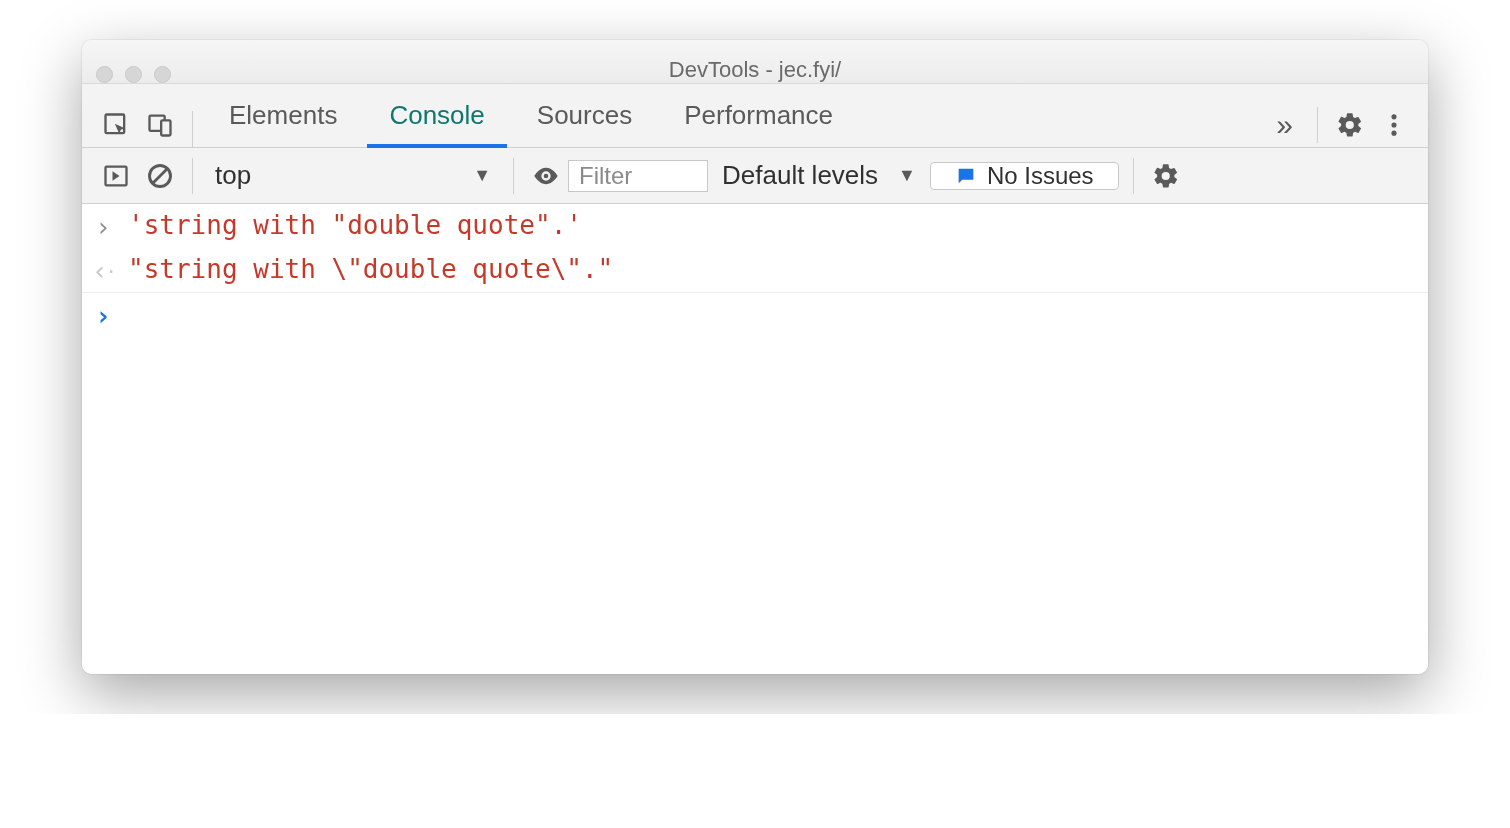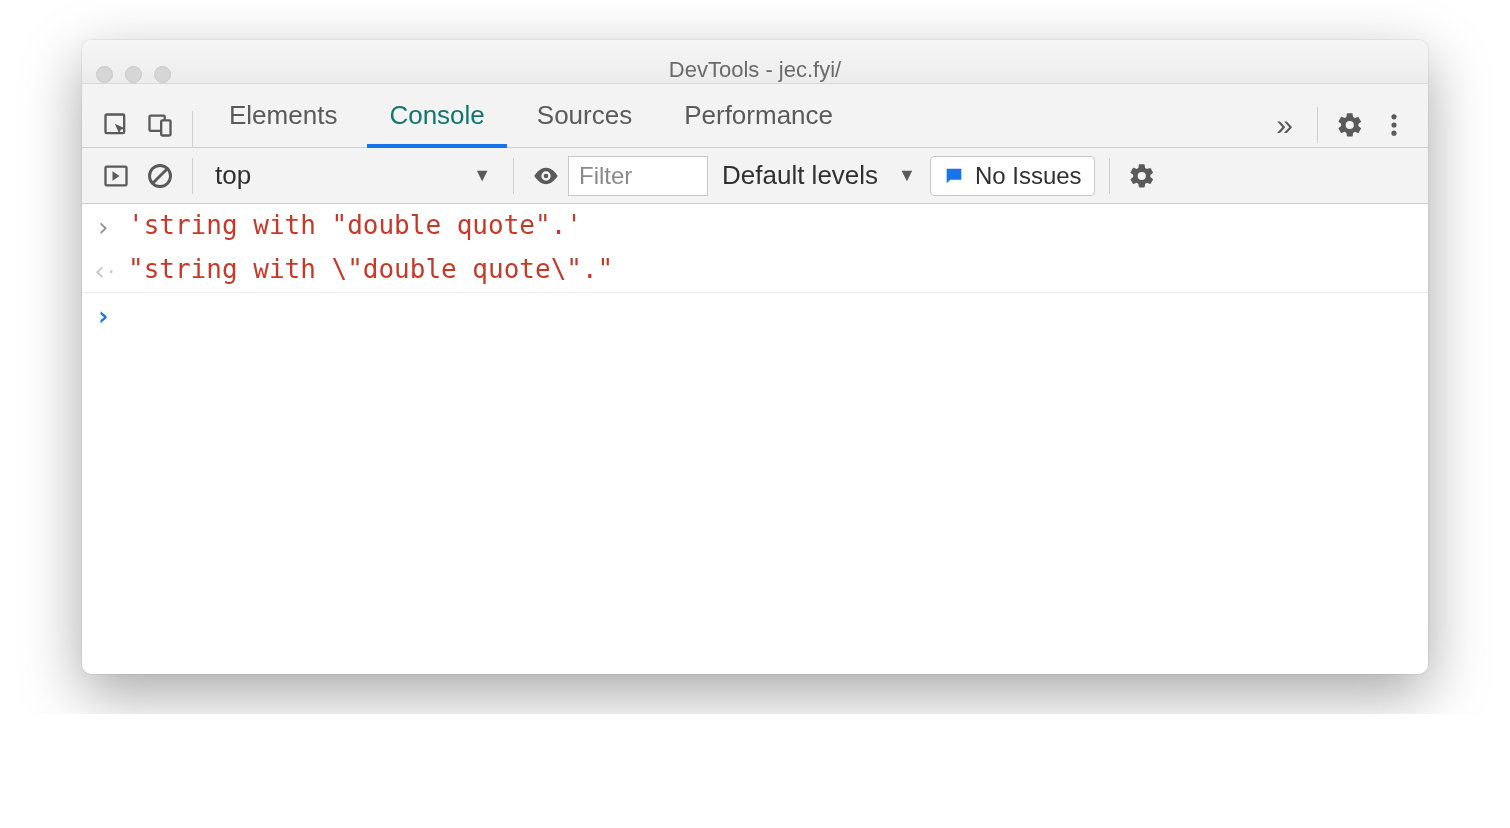--- a/index.html
+++ b/index.html
@@ -101,37 +101,37 @@
   display: flex; align-items: center; gap: 4px;
   font-size: 26px; color: #303030;
   padding: 0 12px;
   cursor: pointer;
   min-width: 300px;
   justify-content: space-between;
   text-align: center;
 }
 .context-sel .tri { font-size: 18px; color: #5a5a5a; }
 .filter-input {
-  width: 140px; height: 40px;
+  width: 140px; height: 32px;
   border: 1px solid #c8c8c8;
   background: #fff;
   font-size: 24px;
   padding: 0 10px;
   color: #303030;
 }
 .filter-input::placeholder { color: #8a8a8a; }
 .levels {
   display: flex; align-items: center; gap: 20px;
   font-size: 26px; color: #303030;
   padding: 0 14px; cursor: pointer;
 }
 .levels .tri { font-size: 18px; color: #5a5a5a; }
 .issues-btn {
   display: flex; align-items: center; gap: 10px;
-  height: 40px; padding: 0 12px;
+  height: 28px; padding: 0 24px;
   border: 1px solid #c8c8c8; border-radius: 4px;
   background: #fff; font-size: 24px; color: #303030;
   cursor: pointer;
 }
 .issues-btn svg { width: 22px; height: 22px; color: #1a73e8; }
 .console-body {
   background: #fff;
   min-height: 470px;
   font-family: ui-monospace, Menlo, Monaco, Consolas, monospace;
   font-size: 26px;

